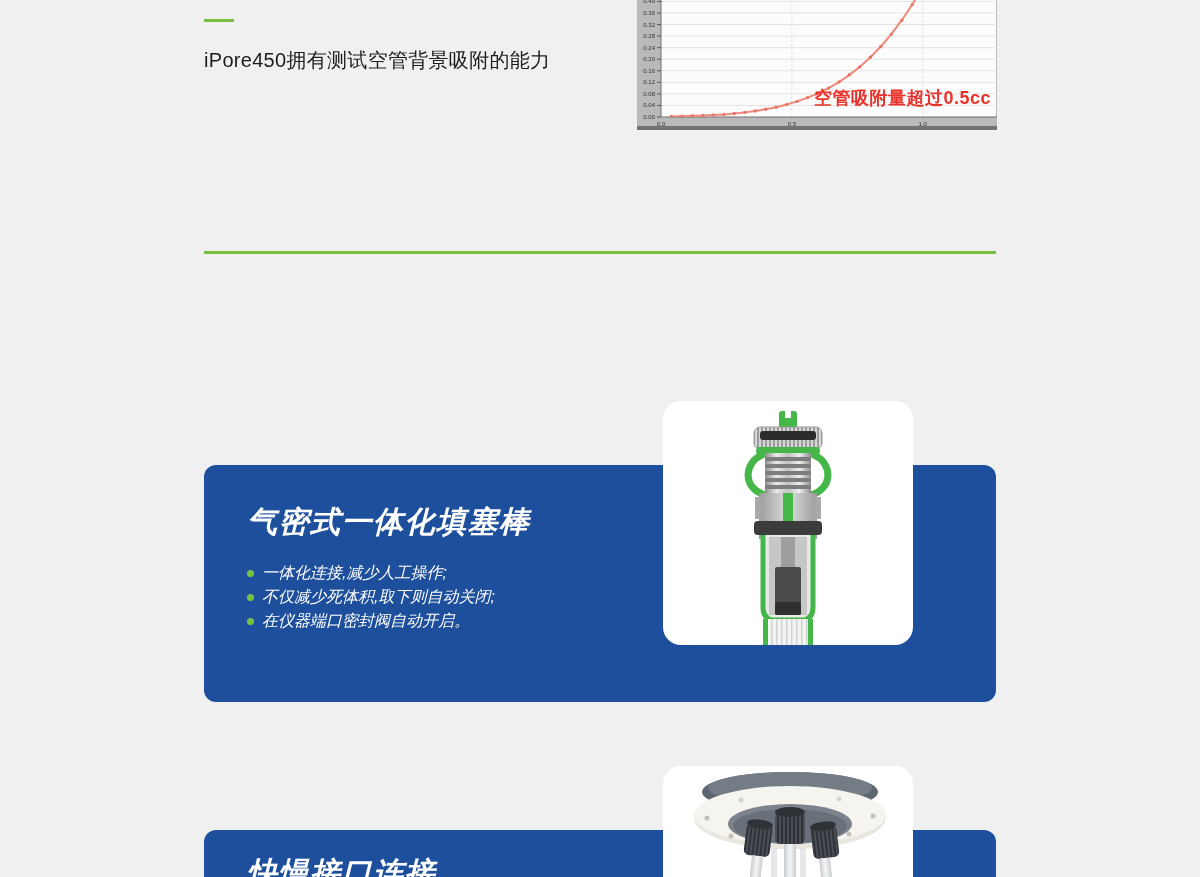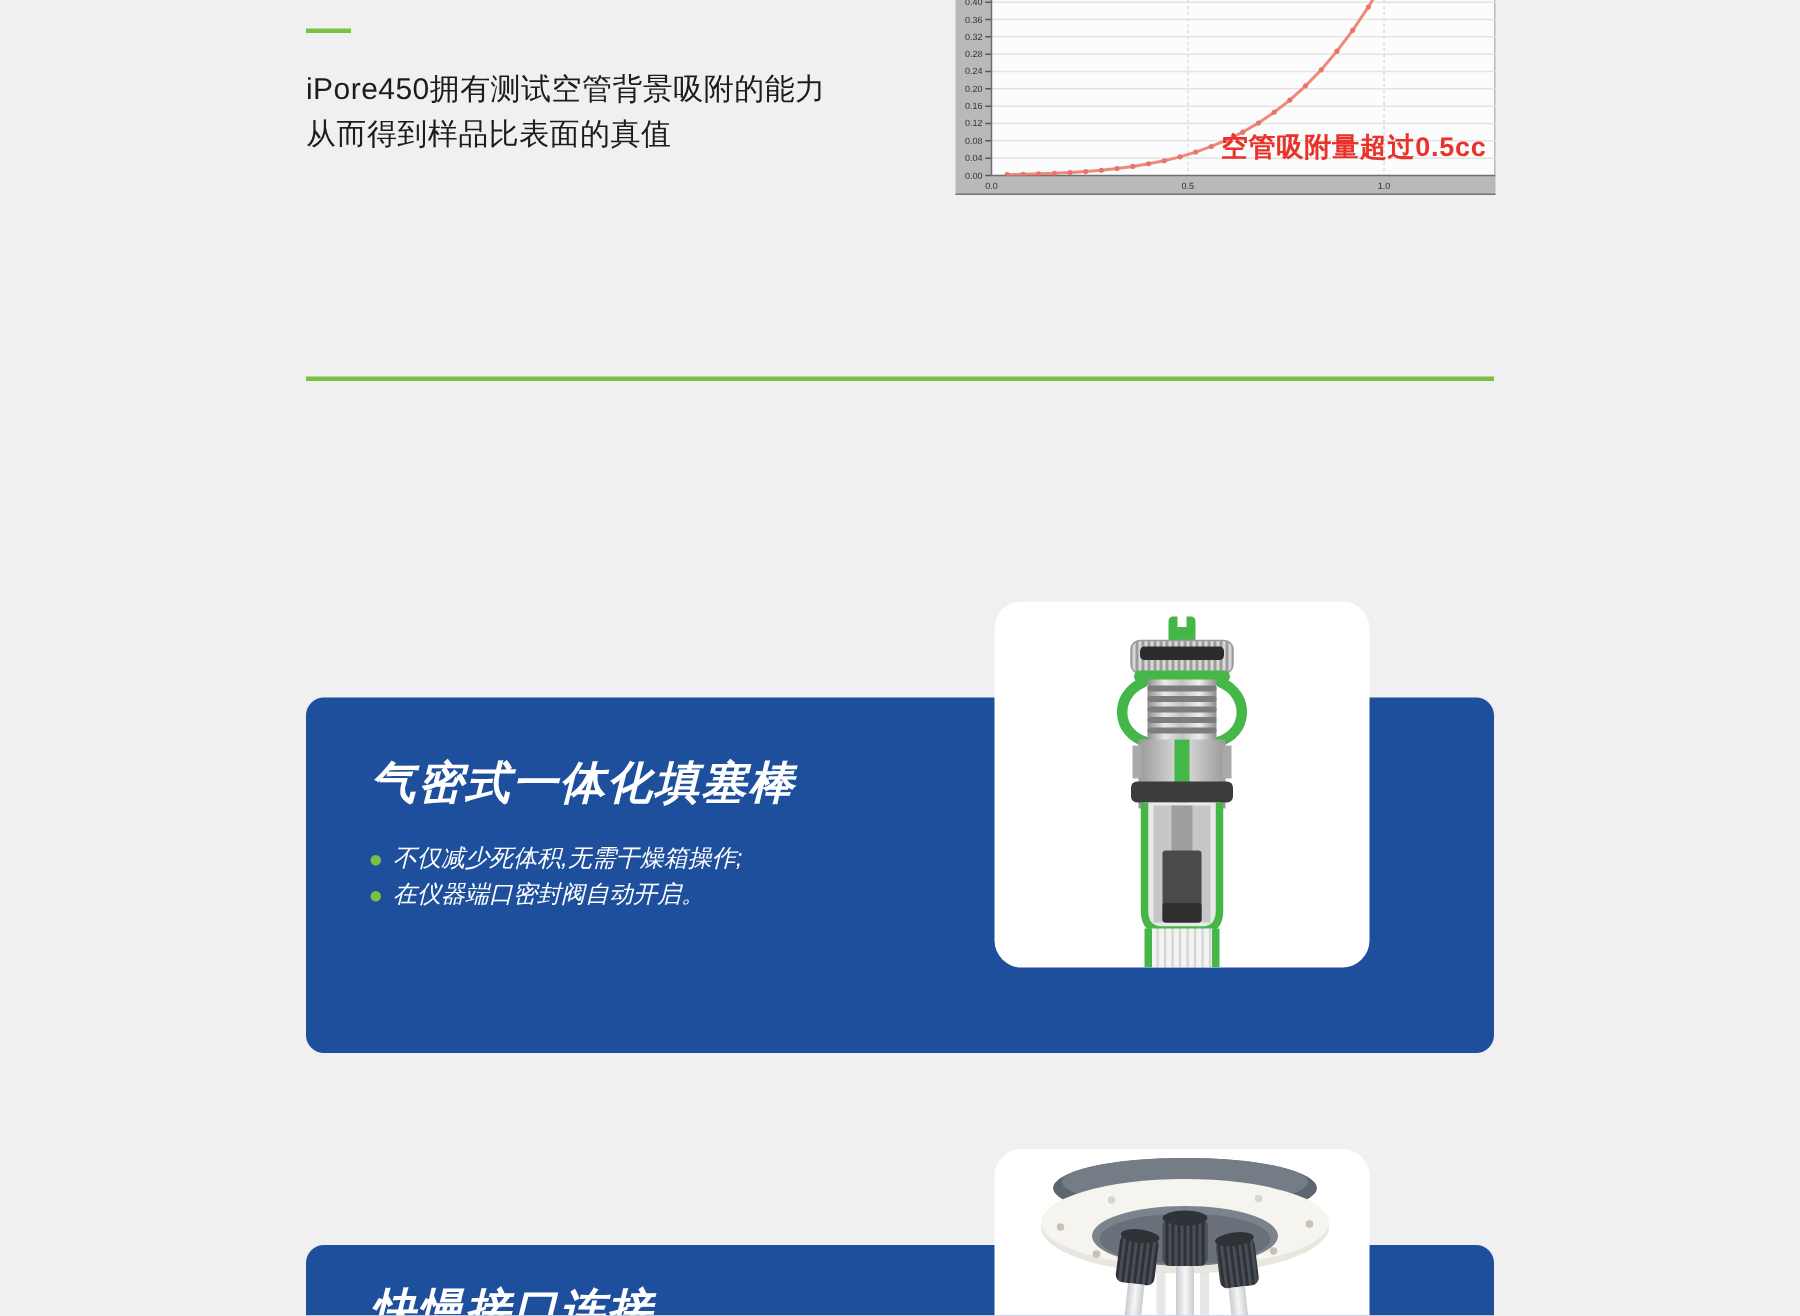--- a/index.html
+++ b/index.html
@@ -7,21 +7,21 @@
   body { font-family:"Liberation Sans","DejaVu Sans",sans-serif; background:#f0f0f1; }
   .page { position:relative; width:1200px; height:877px; background:#f0f0f1; overflow:hidden;padding-left:20px; }
 
   
   .accent-dash { position:absolute; left:204px; top:19px; width:30px; height:3px; background:#7ac143; }
   .intro-text { position:absolute; left:204px; top:45px; width:440px; color:#1c1c1c;
                 font-size:20px; line-height:30px; letter-spacing:0.3px; }
 
   
   .chart { position:absolute; left:637px; top:0; width:360px; height:130px;
-           background:#b9b9b9; border-bottom:1px solid #737373; }
+           background:#b9b9b9; border-bottom:4px solid #737373; }
   .chart svg { position:absolute; left:0; top:0; }
   .chart-annotation { position:absolute; right:6px; top:86px; font-size:18px; font-weight:bold;
                       color:#e8322a; letter-spacing:0.5px; white-space:nowrap; }
 
   
   .divider { position:absolute; left:204px; top:251px; width:792px; height:3px; background:#7ac143; }
 
   
   .feature-card { position:absolute; left:204px; width:792px; background:#1d4f9c; border-radius:12px;font-style:italic; }
   .feature-card-1 { top:465px; height:237px; }
@@ -41,21 +41,20 @@
   .product-card-2 { top:766px; height:200px; }
 </style>
 </head>
 <body>
 
 <div class="page">
 
   <div class="accent-dash"></div>
   <div class="intro-text">
     <div>iPore450拥有测试空管背景吸附的能力</div>
-    <div>从而得到样品比表面的真值</div>
   </div>
 
   <div class="chart">
     <svg id="chart-svg" width="360" height="130">
         <rect x="24" y="0" width="335" height="117" fill="#fcfcfc"></rect>
         <line x1="20" y1="117" x2="24" y2="117" stroke="#555" stroke-width="1"></line>
         <text x="18" y="119" text-anchor="end" font-size="6" fill="#333">0.00</text>
         <line x1="24" y1="105.44444444444444" x2="360" y2="105.44444444444444" stroke="#e3e3e3" stroke-width="1"></line>
         <line x1="20" y1="105.44444444444444" x2="24" y2="105.44444444444444" stroke="#555" stroke-width="1"></line>
         <text x="18" y="107.44444444444444" text-anchor="end" font-size="6" fill="#333">0.04</text>
@@ -127,21 +126,25 @@
     <div class="chart-annotation">空管吸附量超过0.5cc</div>
   </div>
 
   <div class="divider"></div>
 
   <section class="feature-card feature-card-1">
     <h2 class="feature-title">气密式一体化填塞棒</h2>
     <ul class="feature-bullets" id="bullets-1">
         <li>
           <span class="bullet-dot"></span>
-          <span class="bullet-text">不仅减少死体积,无需干燥箱操作;</span>
+          <span class="bullet-text">一体化连接,减少人工操作;</span>
+        </li>
+        <li>
+          <span class="bullet-dot"></span>
+          <span class="bullet-text">不仅减少死体积,取下则自动关闭;</span>
         </li>
         <li>
           <span class="bullet-dot"></span>
           <span class="bullet-text">在仪器端口密封阀自动开启。</span>
         </li>
       </ul>
   </section>
 
   <div class="product-card product-card-1">
     <svg width="250" height="244" viewBox="0 0 250 244">

